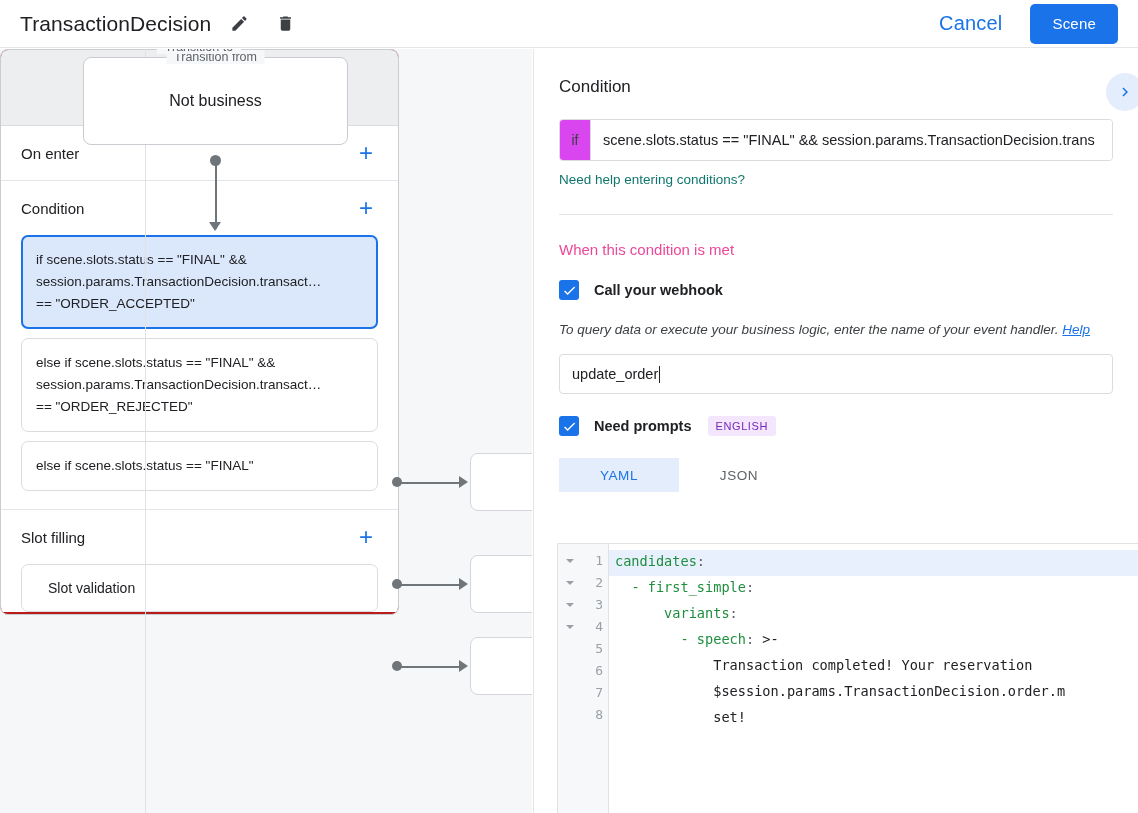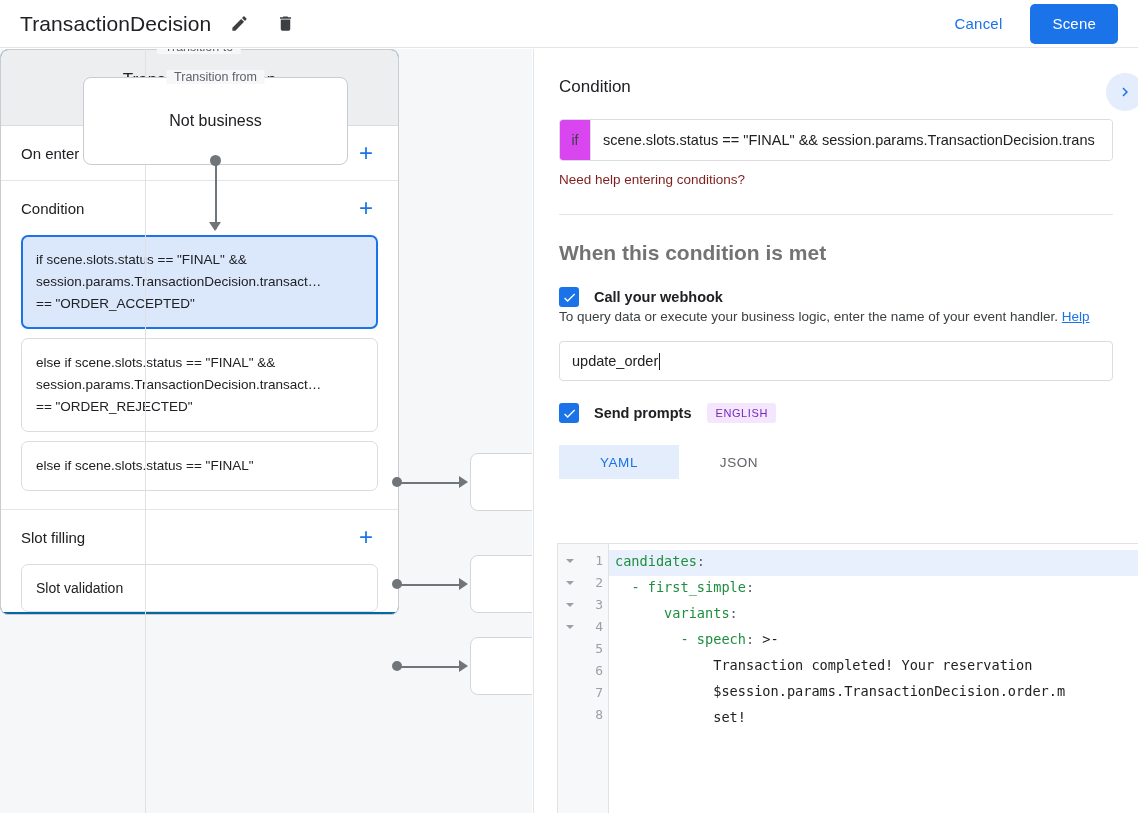--- a/index.html
+++ b/index.html
@@ -31,21 +31,21 @@
   }
   .icon-btn {
     width: 28px; height: 28px;
     display: flex; align-items: center; justify-content: center;
     cursor: pointer; border-radius: 50%;
   }
   .edit-btn { margin-left: 14px; }
   .delete-btn { margin-left: 18px; }
   .topbar-spacer { flex: 1; }
   .cancel-btn {
-    color: #1a73e8; font-size: 15px; font-weight: 500;
+    color: #1a73e8; font-size: 20px; font-weight: 500;
     background: none; border: none; cursor: pointer;
     padding: 9px 12px; border-radius: 4px; letter-spacing: .2px;
     font-family: inherit;
   }
   .save-btn {
     margin-left: 16px; margin-right: 20px;
     background: #1a73e8; color: #fff;
     border: none; cursor: pointer;
     font-size: 15px; font-weight: 500; letter-spacing: .2px;
     padding: 0 22px; height: 40px; border-radius: 5px;
@@ -72,21 +72,21 @@
     top: -8px; left: 50%; transform: translateX(-50%);
     background: #f6f7f9;
     padding: 0 8px;
     font-size: 12.5px;
     color: #5f6368;
     white-space: nowrap;
   }
 
   
   #node-from {
-    left: 83px; top: 28px; width: 265px; height: 88px;
+    left: 83px; top: 8px; width: 265px; height: 88px;
     display: flex; align-items: center; justify-content: center;
   }
   #node-from .node-title { font-size: 16px; color: #202124; }
 
   
   .conn-dot {
     position: absolute; width: 11px; height: 11px;
     border-radius: 50%; background: #70757a;
   }
   .conn-line-v {
@@ -97,21 +97,21 @@
     width: 0; height: 0;
     border-left: 6px solid transparent;
     border-right: 6px solid transparent;
     border-top: 9px solid #70757a;
   }
 
   
   #node-to {
     left: 17px; top: 189px; width: 399px;
     border: 1px solid #c9ccd1;
-    border-radius: 8px; background: #0369a1;
+    border-radius: 8px; background: #b91c1c;
     overflow: hidden;
   }
   .node-to-head {
     background: #eceef0;
     padding: 20px 0 14px 0;
     text-align: center;
     border-bottom: 1px solid #dadce0;
   }
   .node-to-name { font-size: 17px; color: #202124; }
   .node-to-sub { font-size: 12.5px; color: #5f6368; margin-top: 7px; }
@@ -147,21 +147,21 @@
   .cond-card.selected {
     background: #dbe8fb;
     border: 2px solid #1a73e8;
     padding: 12px 13px;
   }
   .section-pad-bottom { padding-bottom: 9px; }
   .slot-card {
     border: 1px solid #dadce0;
     border-radius: 7px;
     background: #fff;
-    padding: 15px 14px;
+    padding: 15px 26px;
     margin-bottom: 2px;
     font-size: 14px;
     color: #202124;
     cursor: pointer;
   }
 
   
   .stub-dot {
     position: absolute; width: 10px; height: 10px;
     border-radius: 50%; background: #70757a;
@@ -220,56 +220,56 @@
     font-family: inherit;
     font-size: 14.5px; color: #202124;
     padding: 0 12px;
     background: #fff;
     white-space: nowrap; overflow: hidden;
     display: flex; align-items: center;
   }
   .help-link {
     display: inline-block;
     margin-top: 11px;
-    color: #7f1d1d; font-size: 13.5px; cursor: pointer;
+    color: #0f766e; font-size: 13.5px; cursor: pointer;
     text-decoration: none;
   }
   .panel-divider {
     margin-top: 26px;
     border-top: 1px solid #e3e5e8;
   }
   .panel-arrow {
     position: absolute; right: -6px; top: 24px;
     width: 38px; height: 38px; border-radius: 50%;
     background: #e4edfc;
     display: flex; align-items: center; justify-content: center;
     cursor: pointer;
   }
 
-  .when-h { font-size: 21px; color: #737373; padding-top: 26px; font-weight: bold; }
+  .when-h { font-size: 15px; color: #ec4899; padding-top: 26px; }
 
   .check-row { display: flex; align-items: center; margin-top: 22px; }
   .checkbox {
     width: 20px; height: 20px; border-radius: 3px;
     background: #1a73e8;
     display: flex; align-items: center; justify-content: center;
     cursor: pointer; flex-shrink: 0;
   }
   .check-label {
     margin-left: 15px; font-size: 14.5px; font-weight: bold; color: #202124;
   }
   .lang-badge {
     margin-left: 16px;
     background: #f4e6fd; color: #7627bb;
     font-size: 11px; letter-spacing: .6px;
     padding: 4px 8px; border-radius: 3px;
     font-weight: 500;
   }
   .hint {
-    margin-top: 0; font-size: 13.5px; color: #3c4043; line-height: 20px;
+    margin-top: 20px; font-size: 13.5px; color: #3c4043; line-height: 20px; font-style: italic;
   }
   .hint a { color: #1a73e8; text-decoration: underline; cursor: pointer; }
   .hint a.nodec { text-decoration: none; }
   .text-input {
     margin-top: 14px;
     width: 100%; height: 40px;
     border: 1px solid #dadce0; border-radius: 4px;
     font-family: inherit; font-size: 14.5px; color: #202124;
     padding: 0 12px;
     outline: none;
@@ -473,21 +473,21 @@
         <span>update_order</span>
           <span class="caret"></span>
       </div>
 
       <div class="check-row">
         <div class="checkbox">
           <svg width="15" height="15" viewBox="0 0 24 24" aria-hidden="true">
             <path fill="#ffffff" d="M9 16.17L4.83 12l-1.42 1.41L9 19 21 7l-1.41-1.41z"></path>
           </svg>
         </div>
-        <span class="check-label">Send prompts</span>
+        <span class="check-label">Need prompts</span>
         <span class="lang-badge">ENGLISH</span>
       </div>
 
 
       <div class="tabs">
         <div class="tab active">YAML</div>
         <div class="tab">JSON</div>
       </div>
     </div>
   </div>

